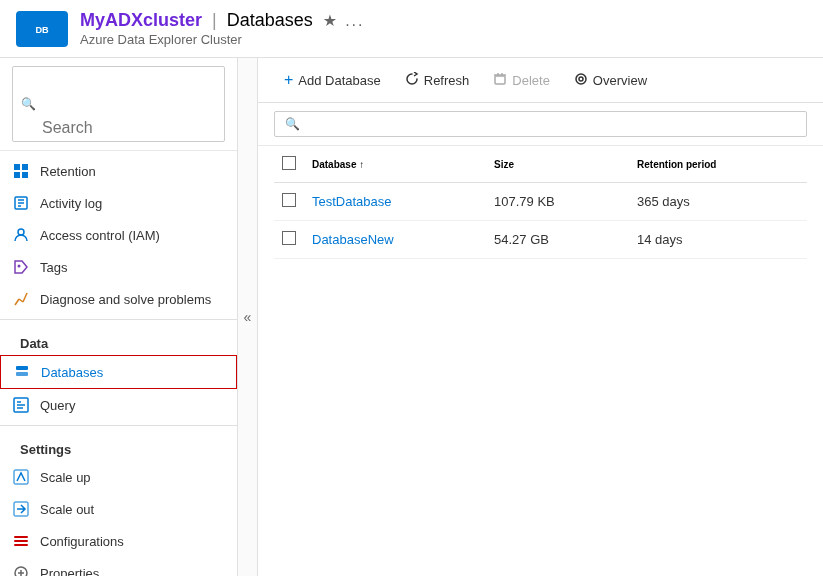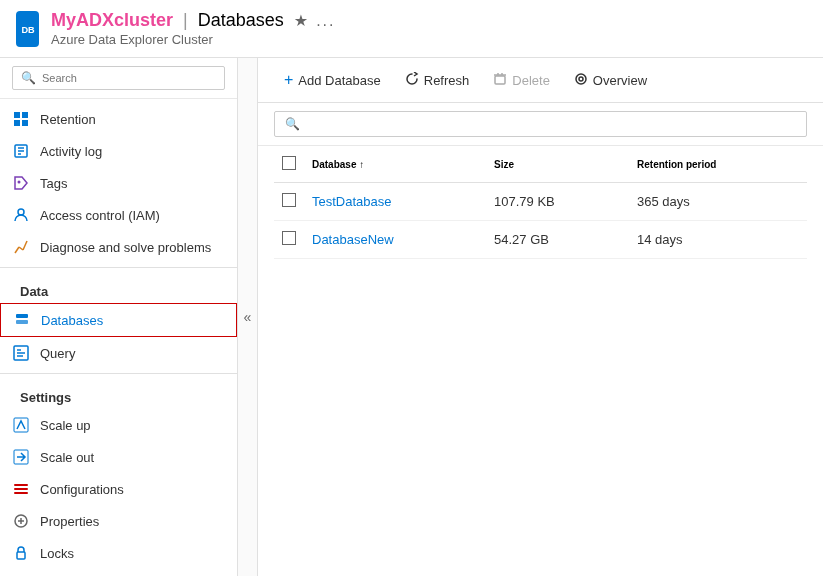--- a/index.html
+++ b/index.html
@@ -1,33 +1,33 @@
 <!DOCTYPE html>
 <html><head>
   <meta charset="utf-8">
   <style>
     * { box-sizing: border-box; margin: 0; padding: 0; }
     body { font-family: 'Segoe UI', Arial, sans-serif; font-size: 13px; color: #333; background: #fff; width: 823px; height: 576px; overflow: hidden; display: flex; flex-direction: column; }
 
     
     .header { display: flex; align-items: center; padding: 10px 16px; border-bottom: 1px solid #e0e0e0; background: #fff; min-height: 56px; }
-    .header-icon { width: 23px; height: 36px; background: #0078d4; border-radius: 4px; display: flex; align-items: center; justify-content: center; margin-right: 12px; flex-shrink: 0; }
+    .header-icon { width: 52px; height: 36px; background: #0078d4; border-radius: 4px; display: flex; align-items: center; justify-content: center; margin-right: 12px; flex-shrink: 0; }
     .header-icon svg { width: 22px; height: 22px; }
-    .header-title { font-size: 18px; font-weight: 600; color: #ec4899; }
+    .header-title { font-size: 18px; font-weight: 600; color: #6d28d9; }
     .header-subtitle { font-size: 13px; color: #666; margin-top: 1px; }
     .header-divider { margin: 0 10px; color: #999; font-size: 18px; }
     .header-section { font-size: 18px; font-weight: 400; color: #000; }
     .header-star { margin-left: 10px; color: #666; font-size: 16px; cursor: pointer; }
     .header-dots { margin-left: 8px; color: #666; font-size: 16px; cursor: pointer; letter-spacing: 2px; }
 
     
     .main { display: flex; flex: 1; overflow: hidden; }
     .sidebar-search { padding: 8px 12px; border-bottom: 1px solid #e8e8e8; }
     .sidebar-search-box { display: flex; align-items: center; border: 1px solid #ccc; border-radius: 2px; padding: 4px 8px; background: #fff; }
-    .sidebar-search-box input { border: none; outline: none; font-size: 11px; width: 100%; color: #333; background: transparent; }
+    .sidebar-search-box input { border: none; outline: none; font-size: 16px; width: 100%; color: #333; background: transparent; margin-top: 48px; }
     .sidebar-search-icon { color: #666; margin-right: 6px; font-size: 12px; }
 
     .sidebar-content { flex: 1; overflow-y: auto; padding: 4px 0; }
     .sidebar-item { display: flex; align-items: center; padding: 7px 12px; cursor: pointer; color: #333; font-size: 13px; position: relative; }
     .sidebar-item.active { background: #fff; border: 1.5px solid #c00; color: #0078d4; }
     .sidebar-item .item-icon { width: 18px; height: 18px; margin-right: 10px; flex-shrink: 0; display: flex; align-items: center; justify-content: center; }
     .sidebar-section-label { padding: 12px 12px 4px 20px; font-size: 13px; font-weight: 600; color: #333; text-transform: none; }
     .sidebar-divider { border-top: 1px solid #e0e0e0; margin: 4px 0; }
 
     
@@ -114,35 +114,35 @@
                 <line x1="5" y1="8" x2="11" y2="8" stroke="#0078d4" stroke-width="1.5"></line>
                 <line x1="5" y1="11" x2="8" y2="11" stroke="#0078d4" stroke-width="1.5"></line>
               </svg>
           </span>
           <span>Activity log</span>
         </div>
 
         <div class="sidebar-item">
           <span class="item-icon">
             <svg width="16" height="16" viewBox="0 0 16 16">
+                <circle cx="8" cy="5" r="3" fill="none" stroke="#0078d4" stroke-width="1.5"></circle>
+                <path d="M2 14c0-3.3 2.7-6 6-6s6 2.7 6 6" fill="none" stroke="#0078d4" stroke-width="1.5"></path>
+              </svg>
+          </span>
+          <span>Access control (IAM)</span>
+        </div>
+
+        <div class="sidebar-item">
+          <span class="item-icon">
+            <svg width="16" height="16" viewBox="0 0 16 16">
                 <path d="M2 2 L9 2 L14 8 L9 14 L2 14 Z" fill="none" stroke="#7b3fb5" stroke-width="1.5"></path>
                 <circle cx="6" cy="7" r="1.5" fill="#7b3fb5"></circle>
               </svg>
           </span>
           <span>Tags</span>
-        </div>
-
-        <div class="sidebar-item">
-          <span class="item-icon">
-            <svg width="16" height="16" viewBox="0 0 16 16">
-                <circle cx="8" cy="5" r="3" fill="none" stroke="#0078d4" stroke-width="1.5"></circle>
-                <path d="M2 14c0-3.3 2.7-6 6-6s6 2.7 6 6" fill="none" stroke="#0078d4" stroke-width="1.5"></path>
-              </svg>
-          </span>
-          <span>Access control (IAM)</span>
         </div>
 
         <div class="sidebar-item">
           <span class="item-icon">
             <svg width="16" height="16" viewBox="0 0 16 16">
                 <line x1="2" y1="14" x2="6" y2="8" stroke="#d67f1e" stroke-width="1.5"></line>
                 <line x1="6" y1="8" x2="10" y2="11" stroke="#d67f1e" stroke-width="1.5"></line>
                 <line x1="10" y1="11" x2="14" y2="2" stroke="#d67f1e" stroke-width="1.5"></line>
               </svg>
           </span>

